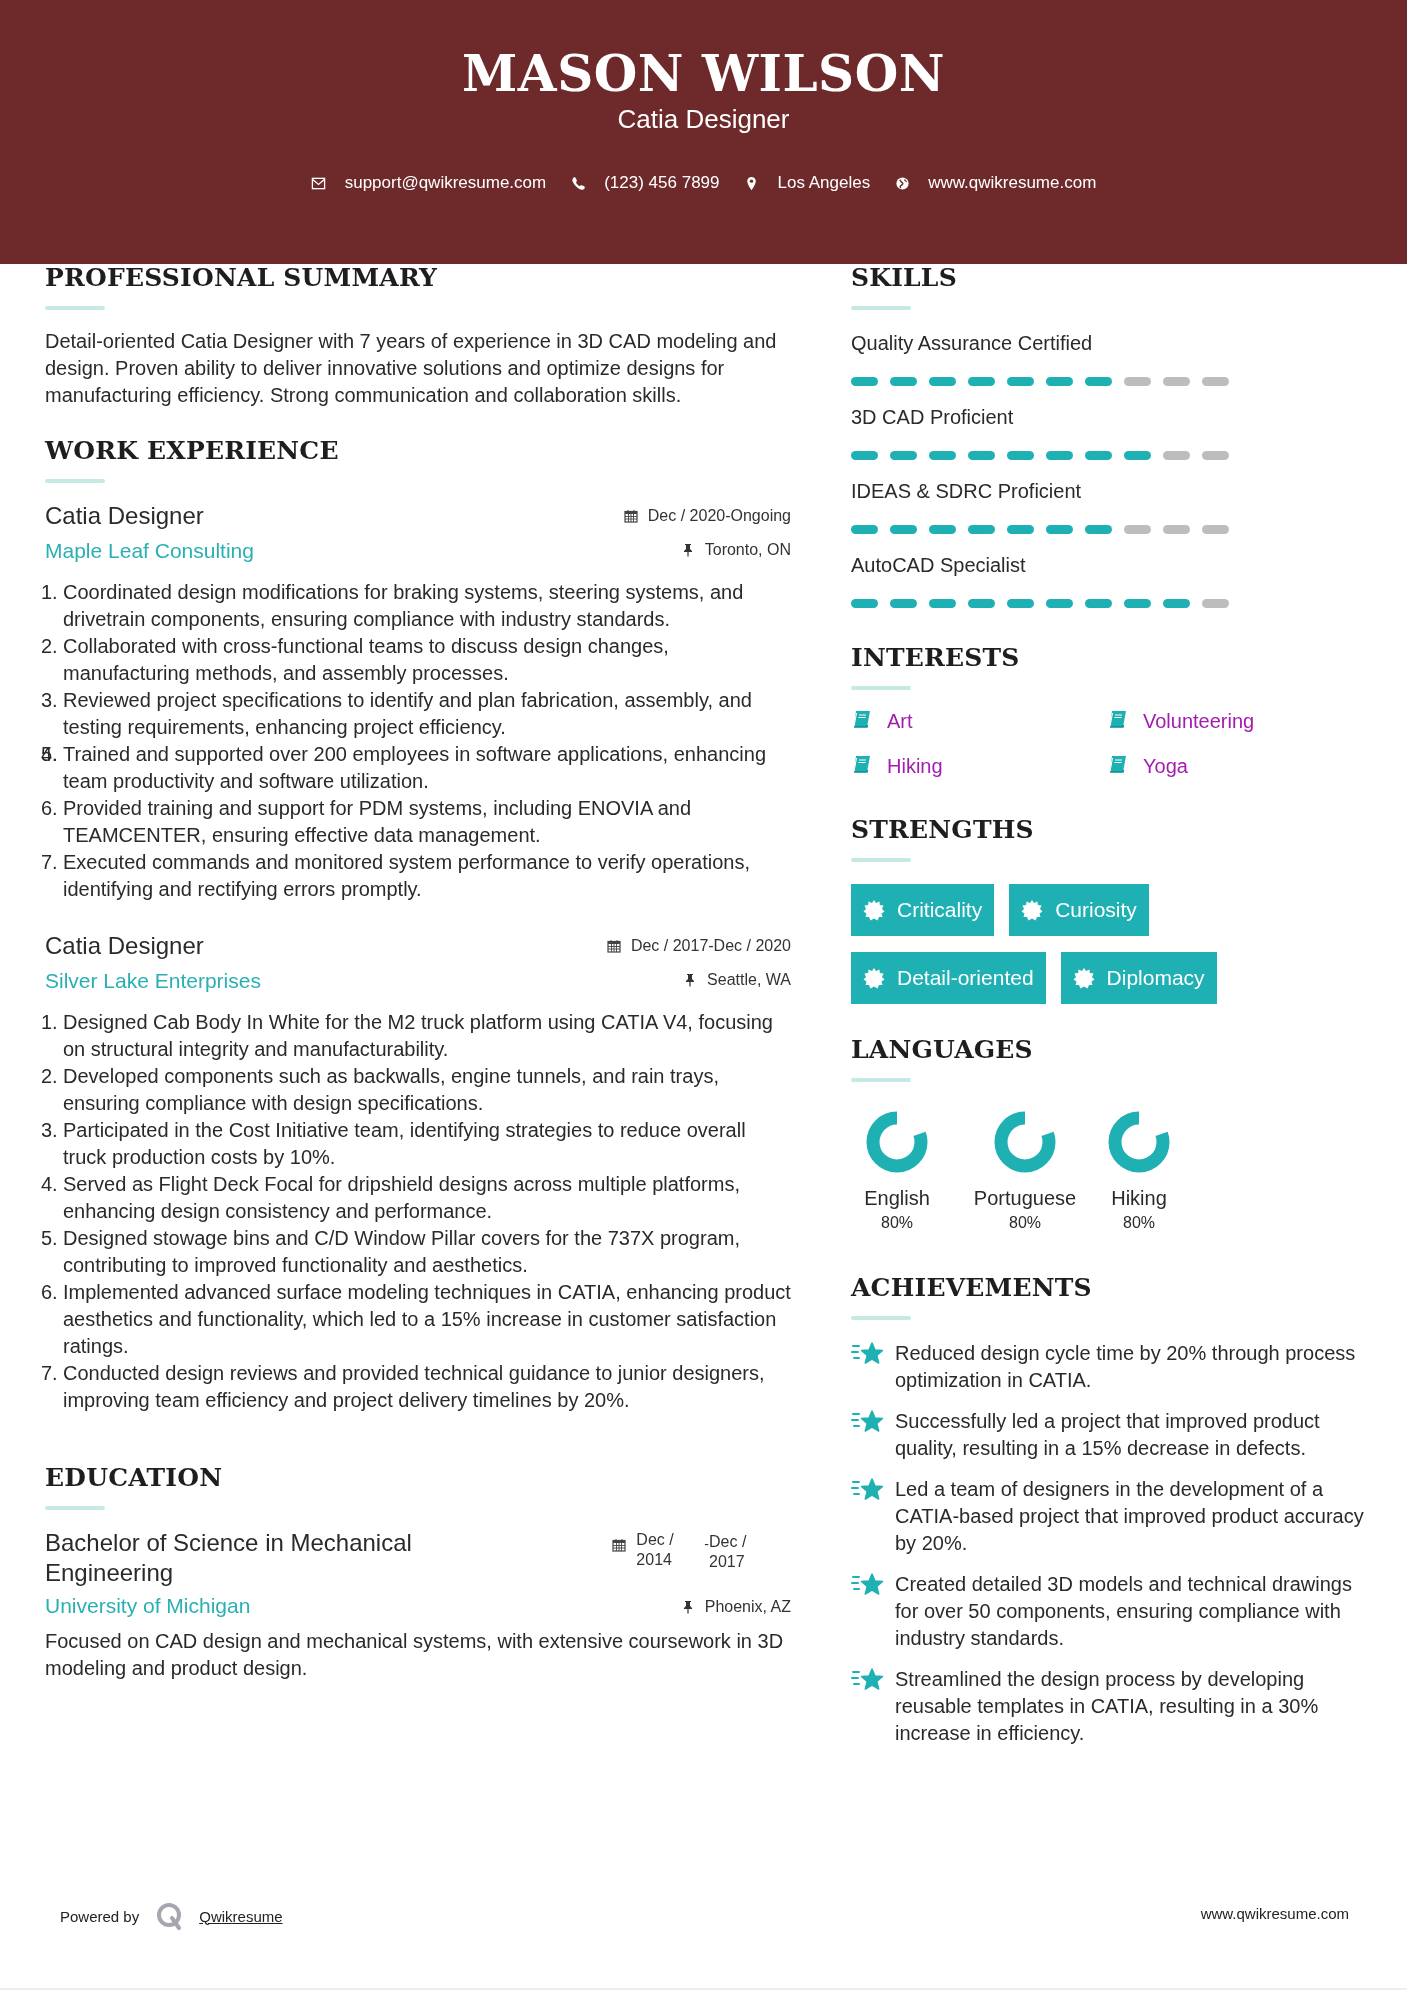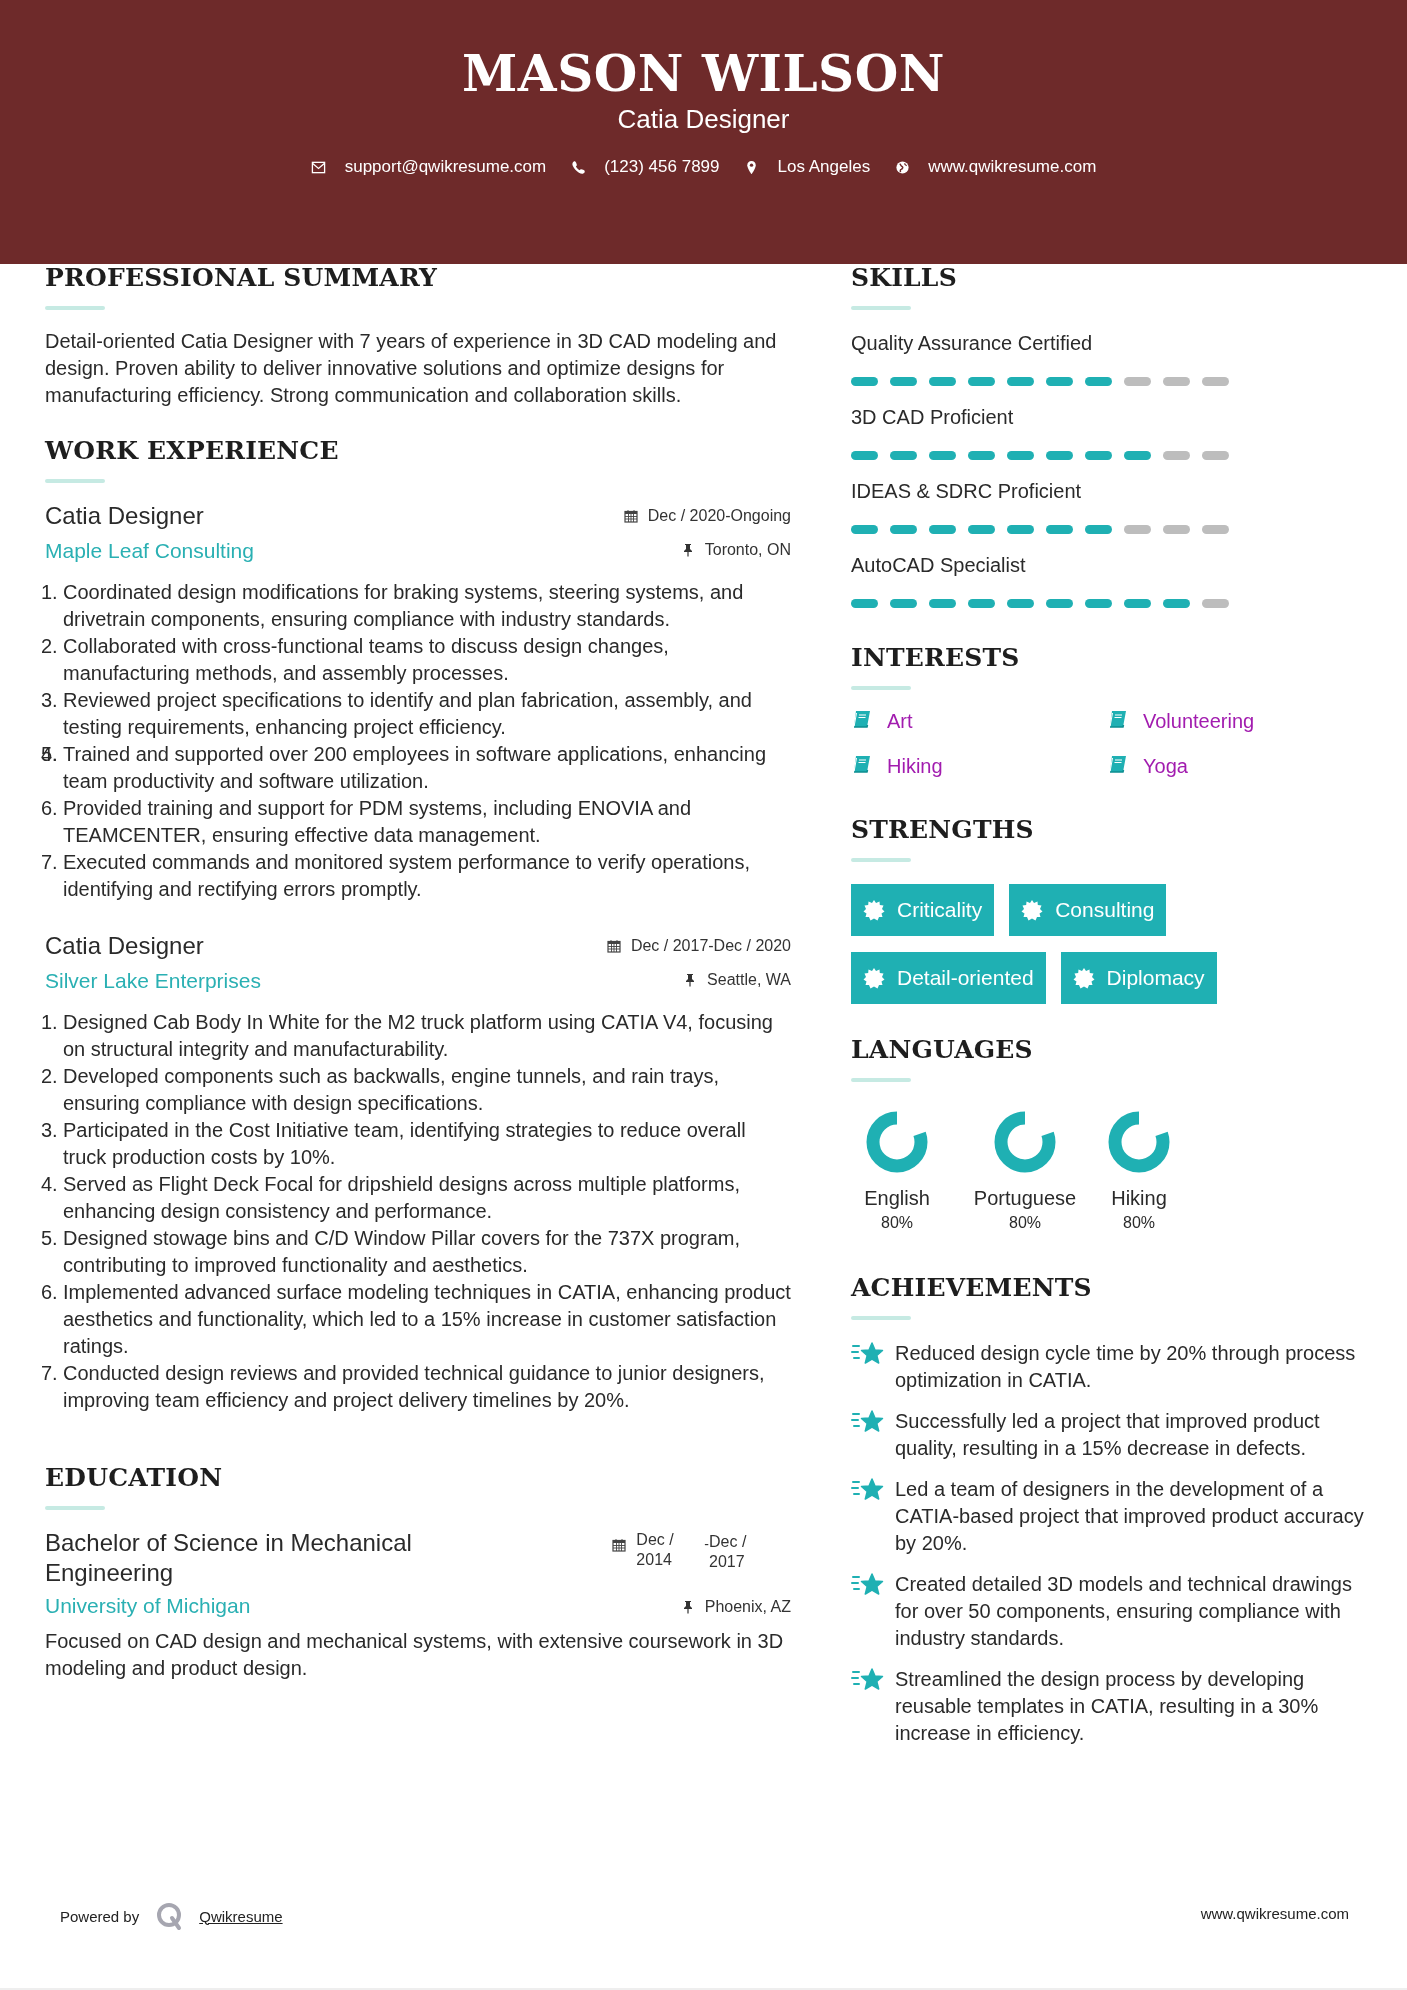--- a/index.html
+++ b/index.html
@@ -2,21 +2,21 @@
 <html><head>
 <meta charset="utf-8">
 <style>
   * { box-sizing: border-box; margin: 0; padding: 0; }
   html, body { width: 1407px; height: 1990px; background: #ffffff; }
   body { font-family: "Liberation Sans", sans-serif; color: #2a2a2a; position: relative; overflow: hidden; }
 
   .header { position: absolute; left: 0; top: 0; width: 1407px; height: 264px; background: #6e2a2a; color: #fff; text-align: center; }
   .header .name { position: absolute; left: 0; right: 0; top: 44px; font-family: "DejaVu Serif", serif; font-weight: bold; font-size: 50px; letter-spacing: 0.5px; }
   .header .role { position: absolute; left: 0; right: 0; top: 104px; font-size: 26px; }
-  .contact { position: absolute; left: 0; right: 0; top: 157px; display: flex; justify-content: center; align-items: flex-start; gap: 0; font-size: 17px; }
+  .contact { position: absolute; left: 0; right: 0; top: 173px; display: flex; justify-content: center; align-items: flex-start; gap: 0; font-size: 17px; }
   .contact .item { display: flex; align-items: center; margin: 0 12px; }
   .contact .ic { display: inline-flex; width: 16px; height: 16px; margin-right: 18px; align-items: center; justify-content: center; }
   .contact svg { width: 15px; height: 15px; }
 
   .col-left { position: absolute; left: 45px; top: 262px; width: 746px; }
   .col-right { position: absolute; left: 851px; top: 262px; width: 520px; }
 
   .sec-title { font-family: "DejaVu Serif", serif; font-weight: bold; font-size: 25px; color: #1e1e1e; letter-spacing: 0.2px; line-height: 32px; }
   .sec-underline { width: 60px; height: 4px; background: #c6eae3; margin-top: 12px; border-radius: 2px; }
 
@@ -346,21 +346,21 @@
         <div class="badge">
           <svg viewBox="0 0 22 22">
             <polygon fill="#fff" points="11,1 13,4 16.5,2.5 16.8,6 20.5,6.5 19,10 21.5,12.5 18.5,14.5 19.5,18 16,18 14.5,21.5 11,19.5 7.5,21.5 6,18 2.5,18 3.5,14.5 0.5,12.5 3,10 1.5,6.5 5.2,6 5.5,2.5 9,4"></polygon>
           </svg>
           <span>Criticality</span>
         </div>
         <div class="badge">
           <svg viewBox="0 0 22 22">
             <polygon fill="#fff" points="11,1 13,4 16.5,2.5 16.8,6 20.5,6.5 19,10 21.5,12.5 18.5,14.5 19.5,18 16,18 14.5,21.5 11,19.5 7.5,21.5 6,18 2.5,18 3.5,14.5 0.5,12.5 3,10 1.5,6.5 5.2,6 5.5,2.5 9,4"></polygon>
           </svg>
-          <span>Consulting</span>
+          <span>Curiosity</span>
         </div>
         <div class="badge">
           <svg viewBox="0 0 22 22">
             <polygon fill="#fff" points="11,1 13,4 16.5,2.5 16.8,6 20.5,6.5 19,10 21.5,12.5 18.5,14.5 19.5,18 16,18 14.5,21.5 11,19.5 7.5,21.5 6,18 2.5,18 3.5,14.5 0.5,12.5 3,10 1.5,6.5 5.2,6 5.5,2.5 9,4"></polygon>
           </svg>
           <span>Detail-oriented</span>
         </div>
         <div class="badge">
           <svg viewBox="0 0 22 22">
             <polygon fill="#fff" points="11,1 13,4 16.5,2.5 16.8,6 20.5,6.5 19,10 21.5,12.5 18.5,14.5 19.5,18 16,18 14.5,21.5 11,19.5 7.5,21.5 6,18 2.5,18 3.5,14.5 0.5,12.5 3,10 1.5,6.5 5.2,6 5.5,2.5 9,4"></polygon>

